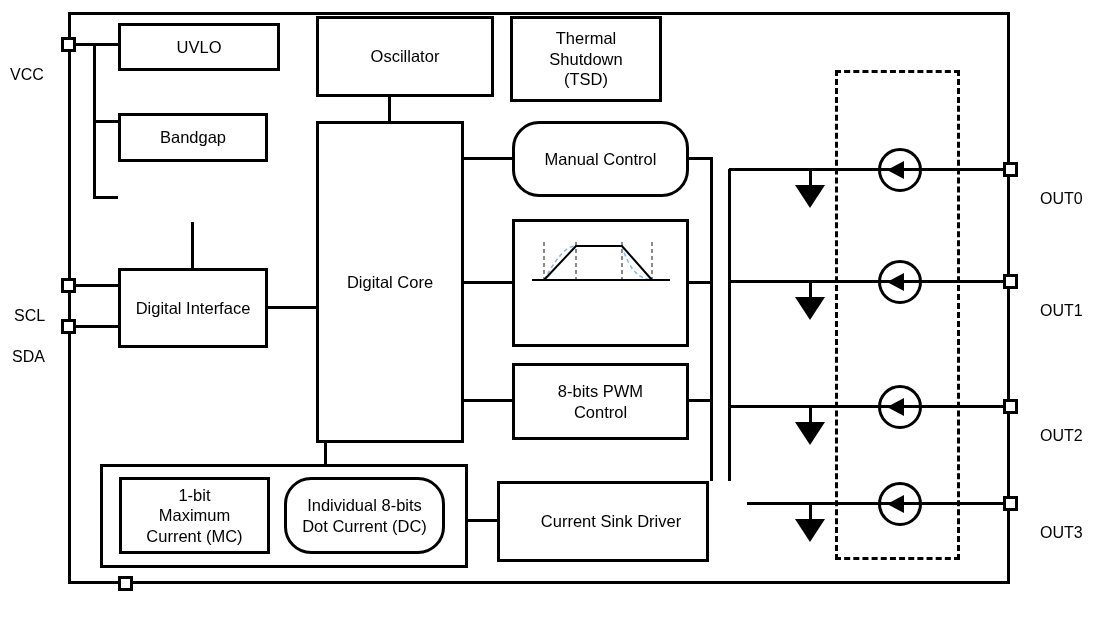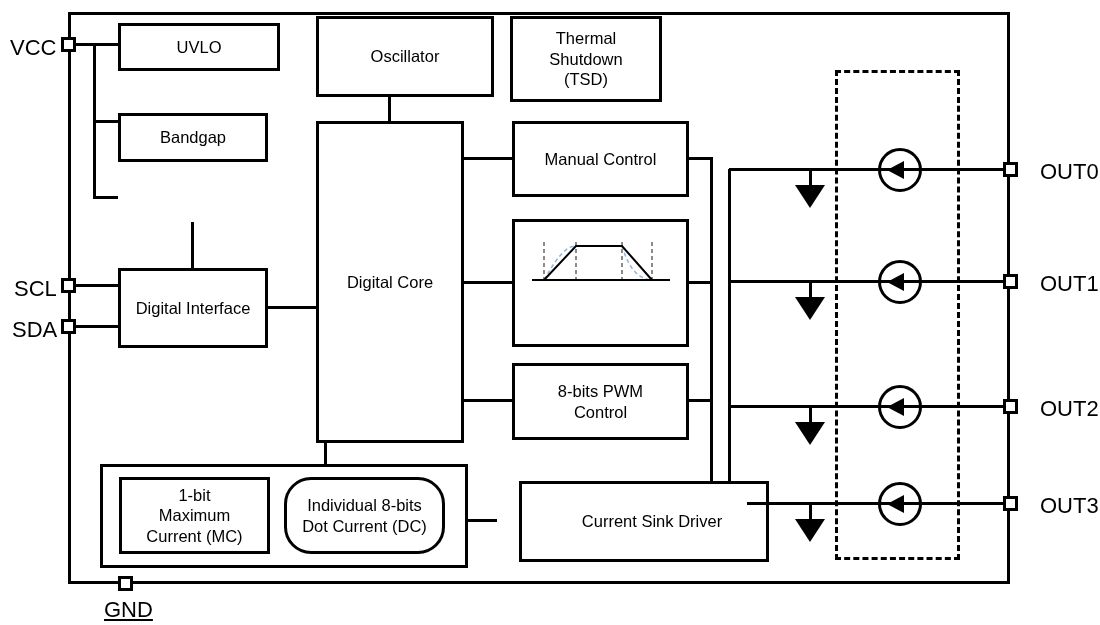--- a/index.html
+++ b/index.html
@@ -21,21 +21,21 @@
   .dashed-box { position:absolute; left:835px; top:70px; width:125px; height:490px; border:3px dashed #000; background:transparent; }
 
   .out-row { position:absolute; left:0; width:1100px; height:0; }
   .row-line { position:absolute; top:-2px; height:3px; background:#000; }
   .stub { position:absolute; left:809px; top:0; width:3px; height:16px; background:#000; }
   .tri-down { position:absolute; left:795px; top:15px; width:0; height:0; border-left:15px solid transparent; border-right:15px solid transparent; border-top:23px solid #000; }
   .cs-circle { position:absolute; left:878px; top:-22px; width:44px; height:44px; border:3px solid #000; border-radius:50%; background:transparent; }
   .cs-arrow { position:absolute; left:887px; top:-9px; width:0; height:0; border-top:9px solid transparent; border-bottom:9px solid transparent; border-right:17px solid #000; }
 
   .pin { position:absolute; width:15px; height:15px; border:3px solid #000; background:#fff; }
-  .pin-label { position:absolute; font-size:22px; }
+  .pin-label { position:absolute; font-size:16px;margin-top:31px; }
   .out-row .pin { left:1003px; top:-8px; }
   .out-row .pin-label { left:1040px; top:-11px; }
 </style>
 </head>
 <body>
 
 <div class="diagram">
 
   <div class="outer-box"></div>
 
@@ -74,21 +74,21 @@
     <span class="bl">Oscillator</span>
   </div>
   <div class="block" style="left:316px;top:121px;width:148px;height:322px;">
     <span class="bl">Digital Core</span>
   </div>
   <div class="block" style="left:510px;top:16px;width:152px;height:86px;">
     <span class="bl">Thermal
 Shutdown
 (TSD)</span>
   </div>
-  <div class="block" style="left:512px;top:121px;width:177px;height:76px;">
+  <div class="block" style="left:512px;top:121px;width:177px;height:76px;border-radius:27px;">
     <span class="bl">Manual Control</span>
   </div>
   <div class="block auto" style="left:512px;top:219px;width:177px;height:128px;">
     <svg width="150" height="48" viewBox="0 0 150 48">
       <line x1="18" y1="4" x2="18" y2="42" stroke="#666" stroke-width="1.5" stroke-dasharray="4 3"></line>
       <line x1="50" y1="4" x2="50" y2="42" stroke="#666" stroke-width="1.5" stroke-dasharray="4 3"></line>
       <line x1="96" y1="4" x2="96" y2="42" stroke="#666" stroke-width="1.5" stroke-dasharray="4 3"></line>
       <line x1="126" y1="4" x2="126" y2="42" stroke="#666" stroke-width="1.5" stroke-dasharray="4 3"></line>
       <path d="M18 42 C 34 14 42 8 50 8" stroke="#8fb4d8" stroke-width="1.5" stroke-dasharray="4 3" fill="none"></path>
       <path d="M96 8 C 104 34 114 41 126 42" stroke="#8fb4d8" stroke-width="1.5" stroke-dasharray="4 3" fill="none"></path>
@@ -104,21 +104,21 @@
   <div class="block container-box" style="left:100px;top:464px;width:368px;height:104px;"></div>
   <div class="block" style="left:119px;top:477px;width:151px;height:77px;">
     <span class="bl">1-bit
 Maximum
 Current (MC)</span>
   </div>
   <div class="block" style="left:284px;top:477px;width:161px;height:77px;border-radius:27px;">
     <span class="bl">Individual 8-bits
 Dot Current (DC)</span>
   </div>
-  <div class="block" style="left:519px;top:481px;width:250px;height:81px;padding-left:16px;">
+  <div class="block" style="left:497px;top:481px;width:212px;height:81px;padding-left:16px;">
     <span class="bl">Current Sink Driver</span>
   </div>
 
   <div class="out-row" style="top:170px;">
     <div class="row-line" style="left:729px;width:275px;"></div>
     <div class="stub"></div>
     <div class="tri-down"></div>
     <div class="cs-circle"></div>
     <div class="cs-arrow"></div>
     <div class="pin"></div>

